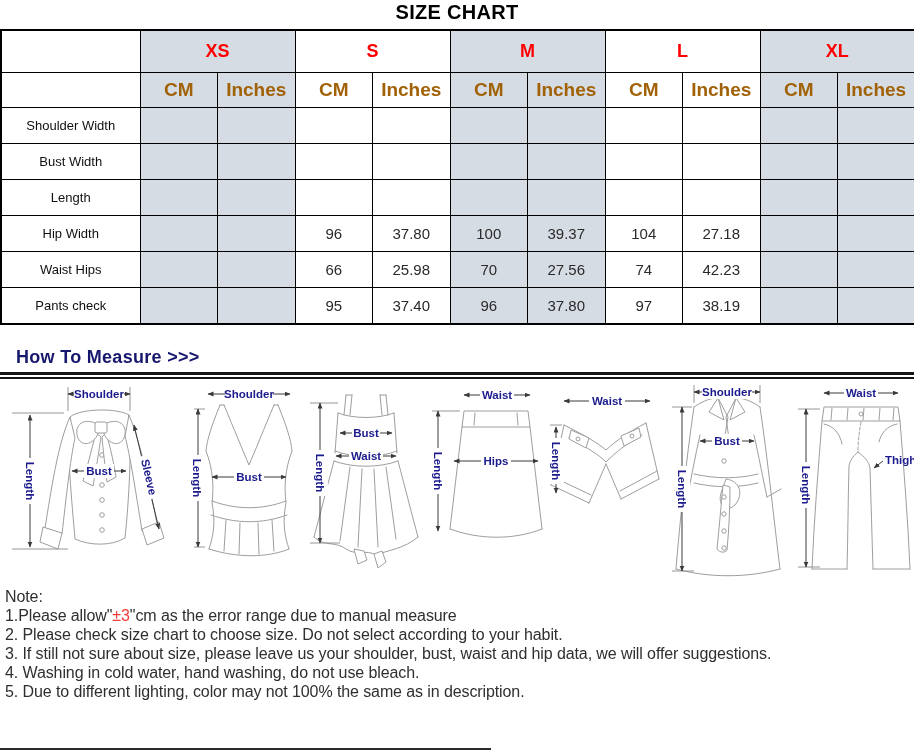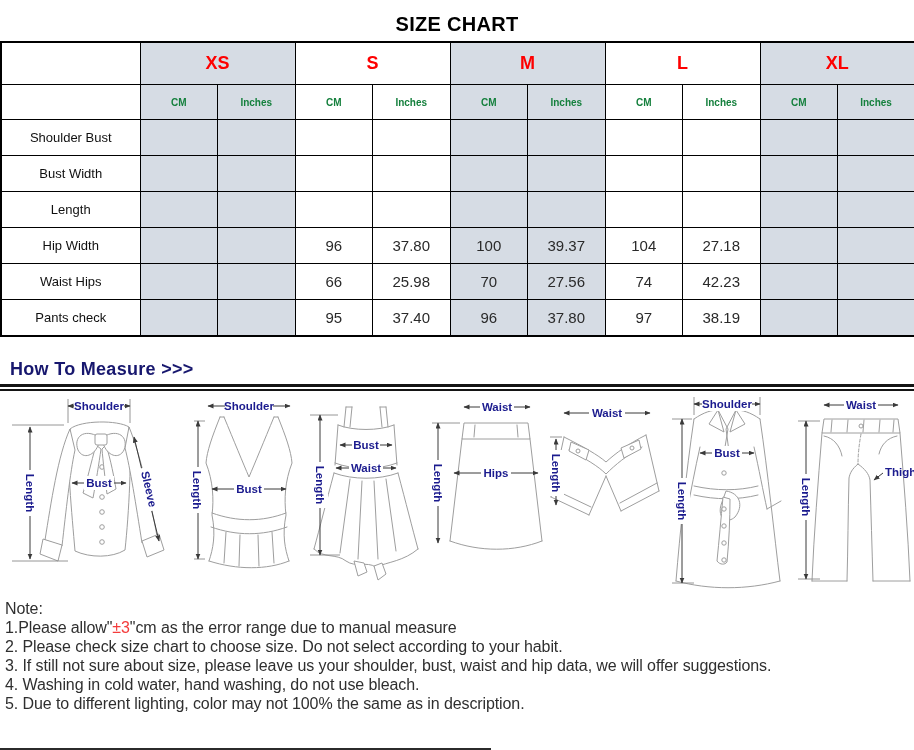--- a/index.html
+++ b/index.html
@@ -1,31 +1,31 @@
 <!DOCTYPE html>
 <html><head>
 <meta charset="utf-8">
 <style>
   html,body{margin:0;padding:0;}
   body{
     width:914px;height:750px;position:relative;background:#fff;overflow:hidden;
     font-family:"Liberation Sans",sans-serif;color:#000;
   }
-  .title{font-size:20px;font-weight:bold;text-align:center;padding:13px 0 5px;letter-spacing:.3px;}
+  .title{font-size:20px;font-weight:bold;text-align:center;padding:1px 0 5px;letter-spacing:.3px;}
   table.size-table{border-collapse:collapse;table-layout:fixed;width:914px;border:2px solid #000;}
   table.size-table td{border:1px solid #000;text-align:center;vertical-align:middle;overflow:hidden;padding:0;}
   tr.r-size td{height:41px;}
   td.size{color:#fe0000;font-weight:bold;font-size:18px;}
   tr.r-unit td{height:34px;}
-  td.unit{font-weight:bold;font-size:10px;color:#15803d;}
+  td.unit{font-weight:bold;font-size:19px;color:#a16207;}
   tbody td{height:35px;}
   td.rowlabel{font-size:13px;color:#101010;}
   td.val{font-size:15px;color:#2a2a2a;}
   .shaded{background:#d6dce4;}
-  .measure-heading{margin-top:22px;padding-left:10px;font-size:18px;font-weight:bold;color:#17176e;letter-spacing:.3px;}
+  .measure-heading{margin-top:22px;padding-left:16px;font-size:18px;font-weight:bold;color:#17176e;letter-spacing:.3px;}
   .divider{margin-top:4px;height:2px;background:#fff;border-top:3px solid #141414;border-bottom:2px solid #141414;}
   svg.figures{display:block;margin-top:2px;}
   .gar{stroke:#9e9e9e;stroke-width:1;fill:none;stroke-linecap:round;stroke-linejoin:round;}
   .garf{stroke:#9e9e9e;stroke-width:1;fill:#fff;stroke-linejoin:round;}
   .guide{stroke:#8a8a8a;stroke-width:.9;}
   .ann{stroke:#3a3a3a;stroke-width:1;fill:none;}
   .halo{fill:#fff;}
   text.lbl{font:bold 11.5px "Liberation Sans",sans-serif;fill:#1b1b8e;text-anchor:middle;}
   text.lbl.start{text-anchor:start;}
   .notes{padding:6px 0 0 5px;font-size:16px;line-height:19px;color:#2f2f2f;letter-spacing:-.1px;}
@@ -71,21 +71,21 @@
         <td class="unit shaded">CM</td>
         <td class="unit shaded">Inches</td>
         <td class="unit">CM</td>
         <td class="unit">Inches</td>
         <td class="unit shaded">CM</td>
         <td class="unit shaded">Inches</td>
       </tr>
     </thead>
     <tbody>
         <tr>
-          <td class="rowlabel">Shoulder Bust</td>
+          <td class="rowlabel">Shoulder Width</td>
           <td class="val shaded"></td>
           <td class="val shaded"></td>
           <td class="val"></td>
           <td class="val"></td>
           <td class="val shaded"></td>
           <td class="val shaded"></td>
           <td class="val"></td>
           <td class="val"></td>
           <td class="val shaded"></td>
           <td class="val shaded"></td>

